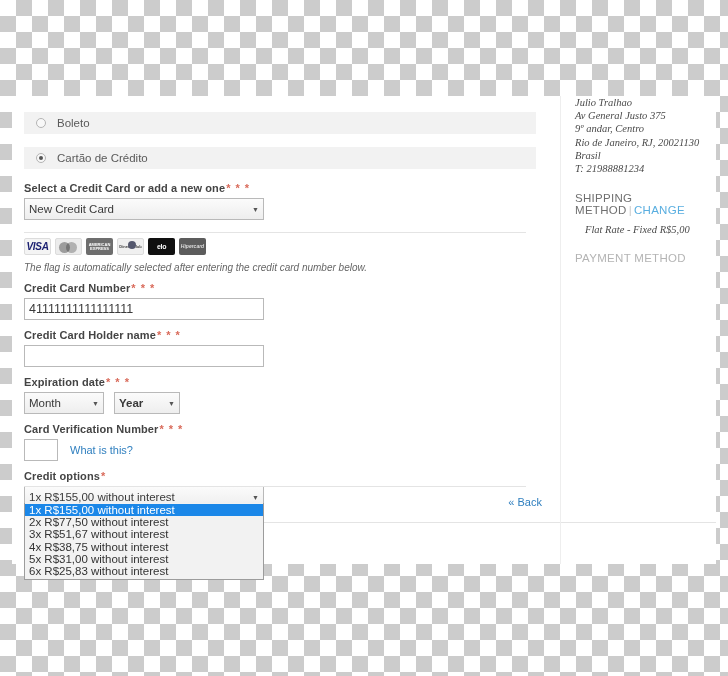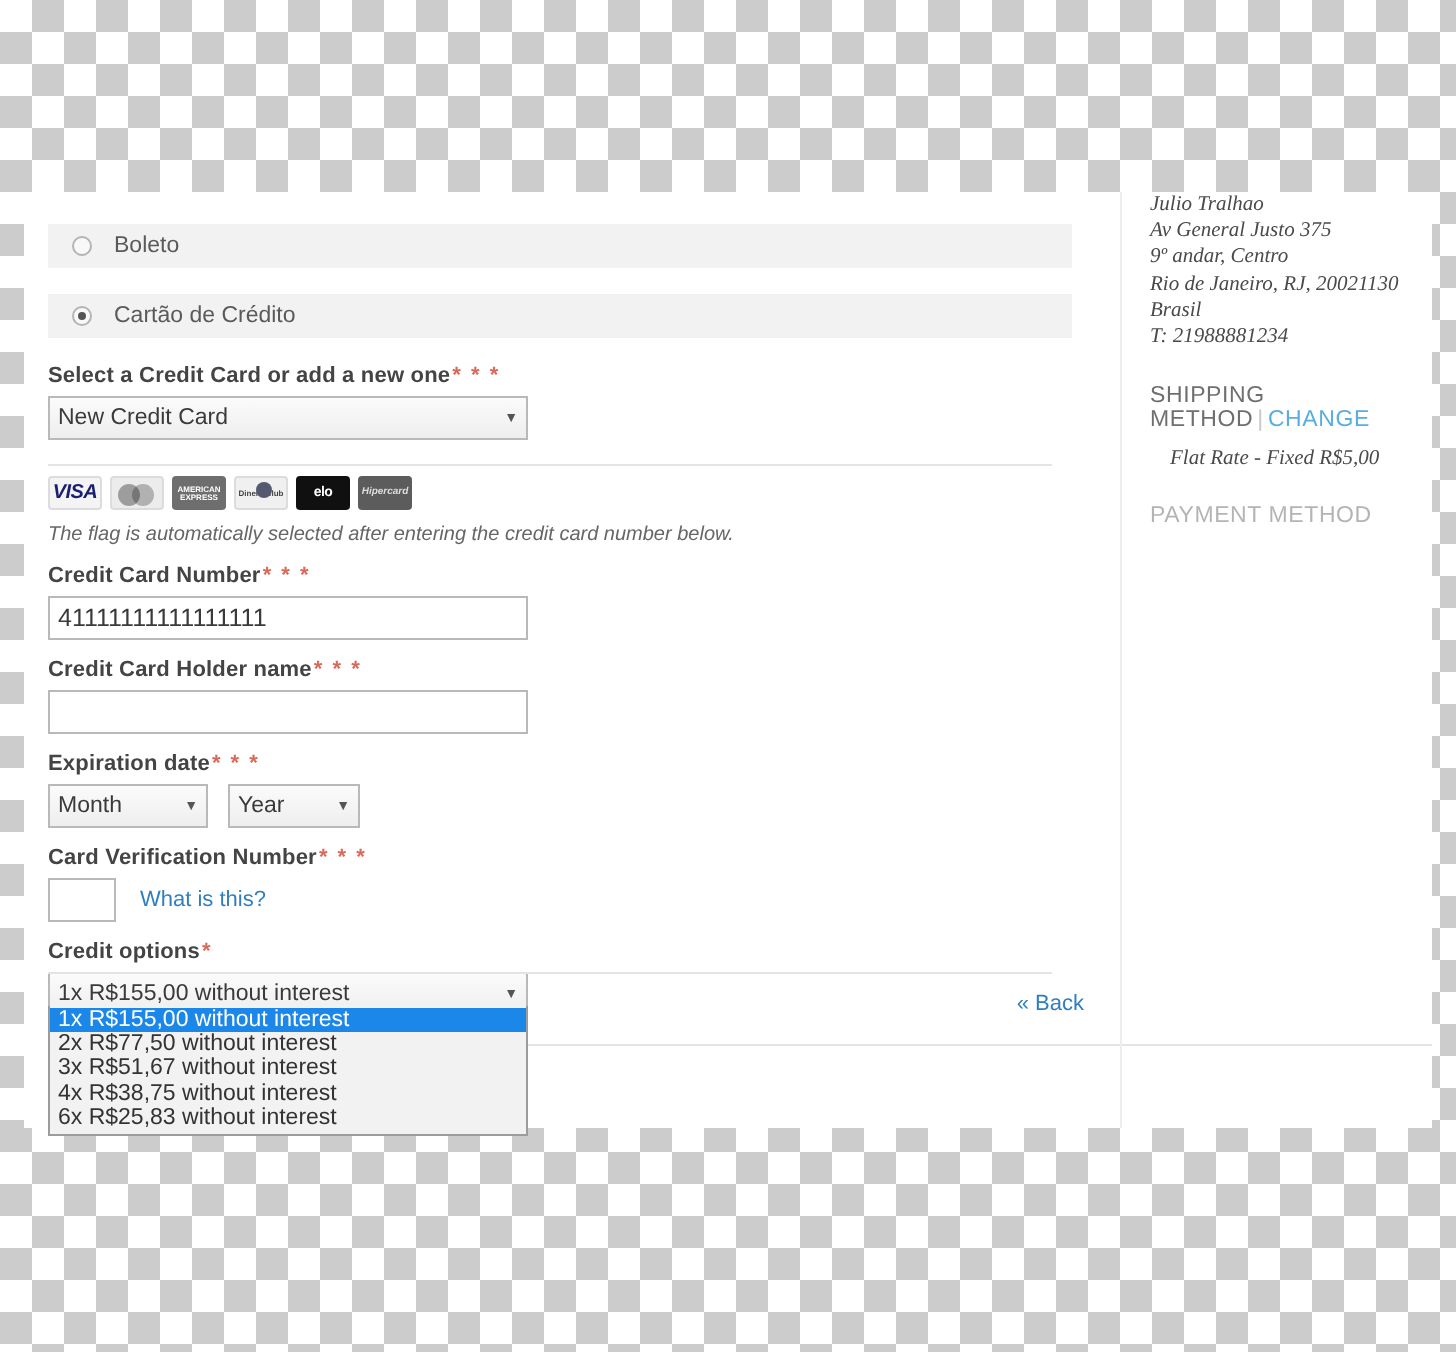--- a/index.html
+++ b/index.html
@@ -84,21 +84,21 @@
     justify-content: space-between;
     cursor: default;
   }
   .caret {
     font-size: 7px; color: #555; margin-left: 6px; line-height: 1;
   }
   .w-full { width: 240px; }
   .w-number { width: 240px; height: 21px; font-size: 12.5px; }
   .w-holder { width: 240px; height: 21px; }
   .w-mon { width: 80px; }
-  .w-year { width: 66px; }
+  .w-year { width: 66px; font-weight: bold; }
   .w-cvv { width: 34px; height: 21px; }
 
   hr.sep { border: none; border-top: 1px solid #e4e4e4; margin: 12px 0 0 0; width: 502px; }
 
   .issuer-row { display: flex; gap: 4px; margin: 5px 0 7px 0; }
   .card-ico {
     width: 27px; height: 17px;
     border-radius: 2px;
     display: flex; align-items: center; justify-content: center;
     font-size: 5.5px; font-weight: bold;
@@ -307,20 +307,21 @@
     <div class="combo-wrap">
       <div class="sel w-full">
         <span>1x R$155,00 without interest</span>
         <span class="caret">▼</span>
       </div>
       <div class="dropdown">
         <div class="dd-item sel-item">1x R$155,00 without interest</div>
         <div class="dd-item">2x R$77,50 without interest</div>
         <div class="dd-item">3x R$51,67 without interest</div>
         <div class="dd-item">4x R$38,75 without interest</div>
+        <div class="dd-item">5x R$31,00 without interest</div>
         <div class="dd-item">6x R$25,83 without interest</div>
       </div>
     </div>
   </div>
 
   <div class="thin-rule"></div>
   <div class="back-wrap">
     <a class="link" href="#">« Back</a>
   </div>
   <div class="bottom-rule"></div>

